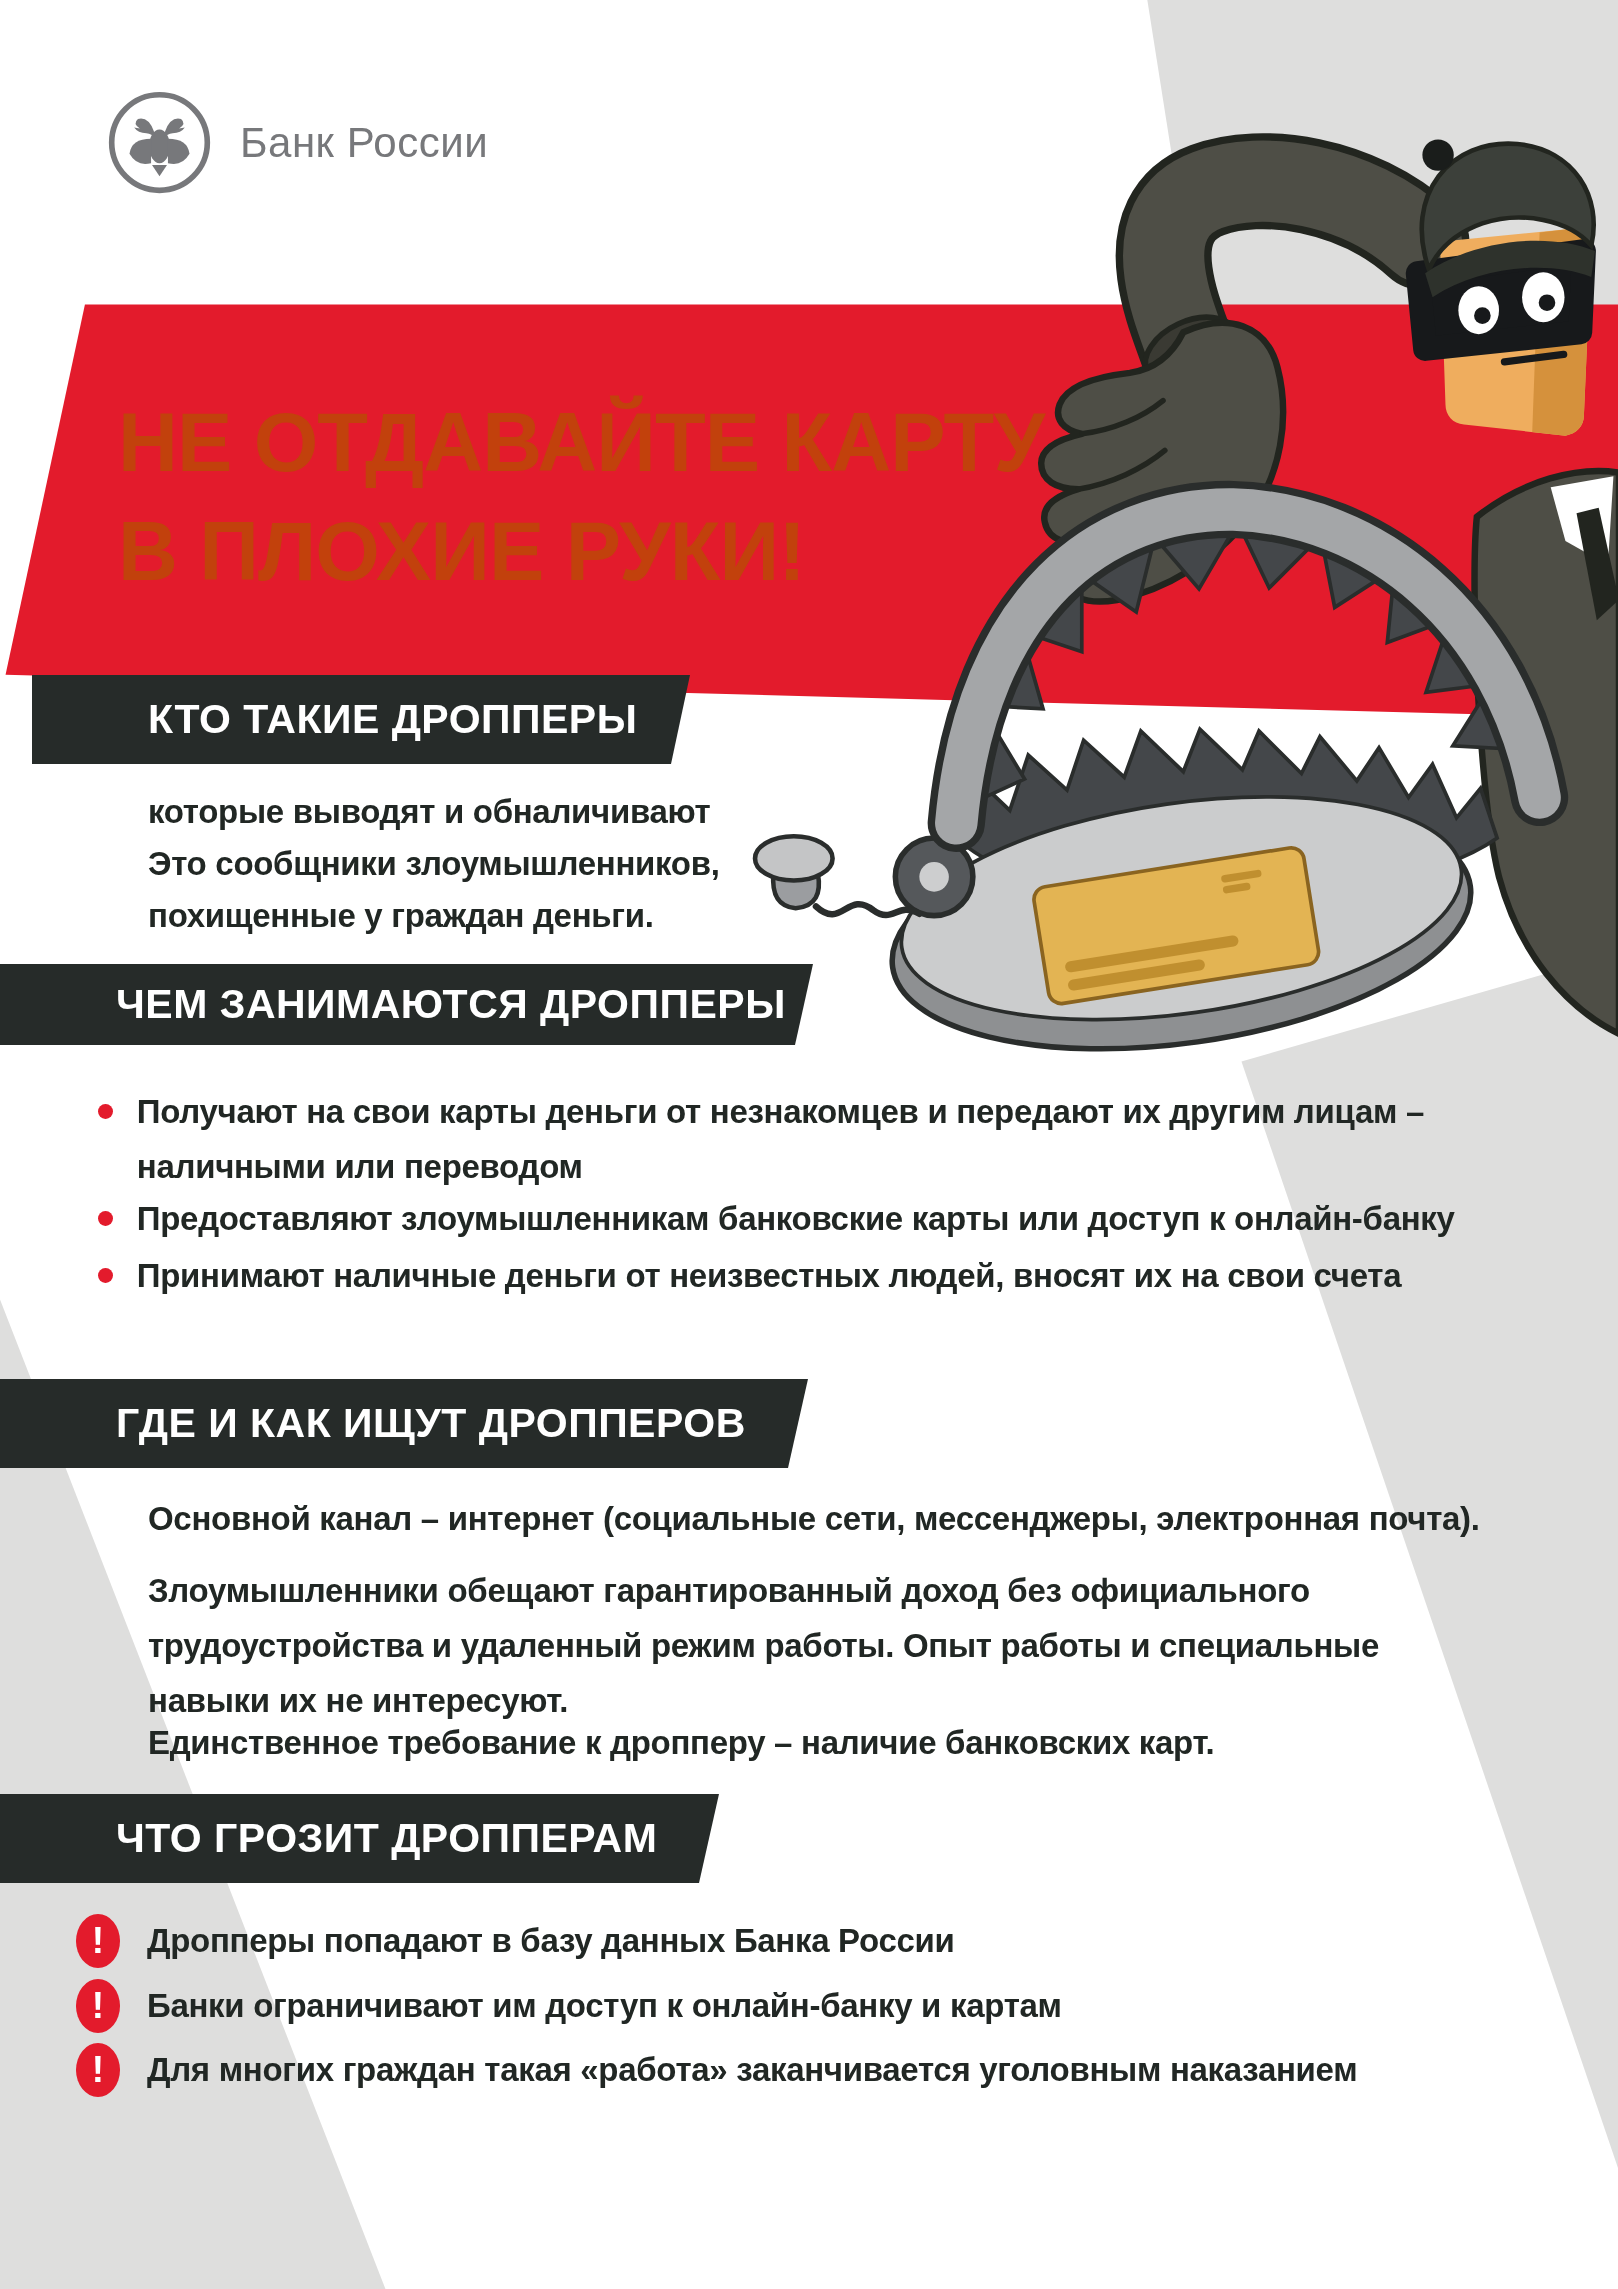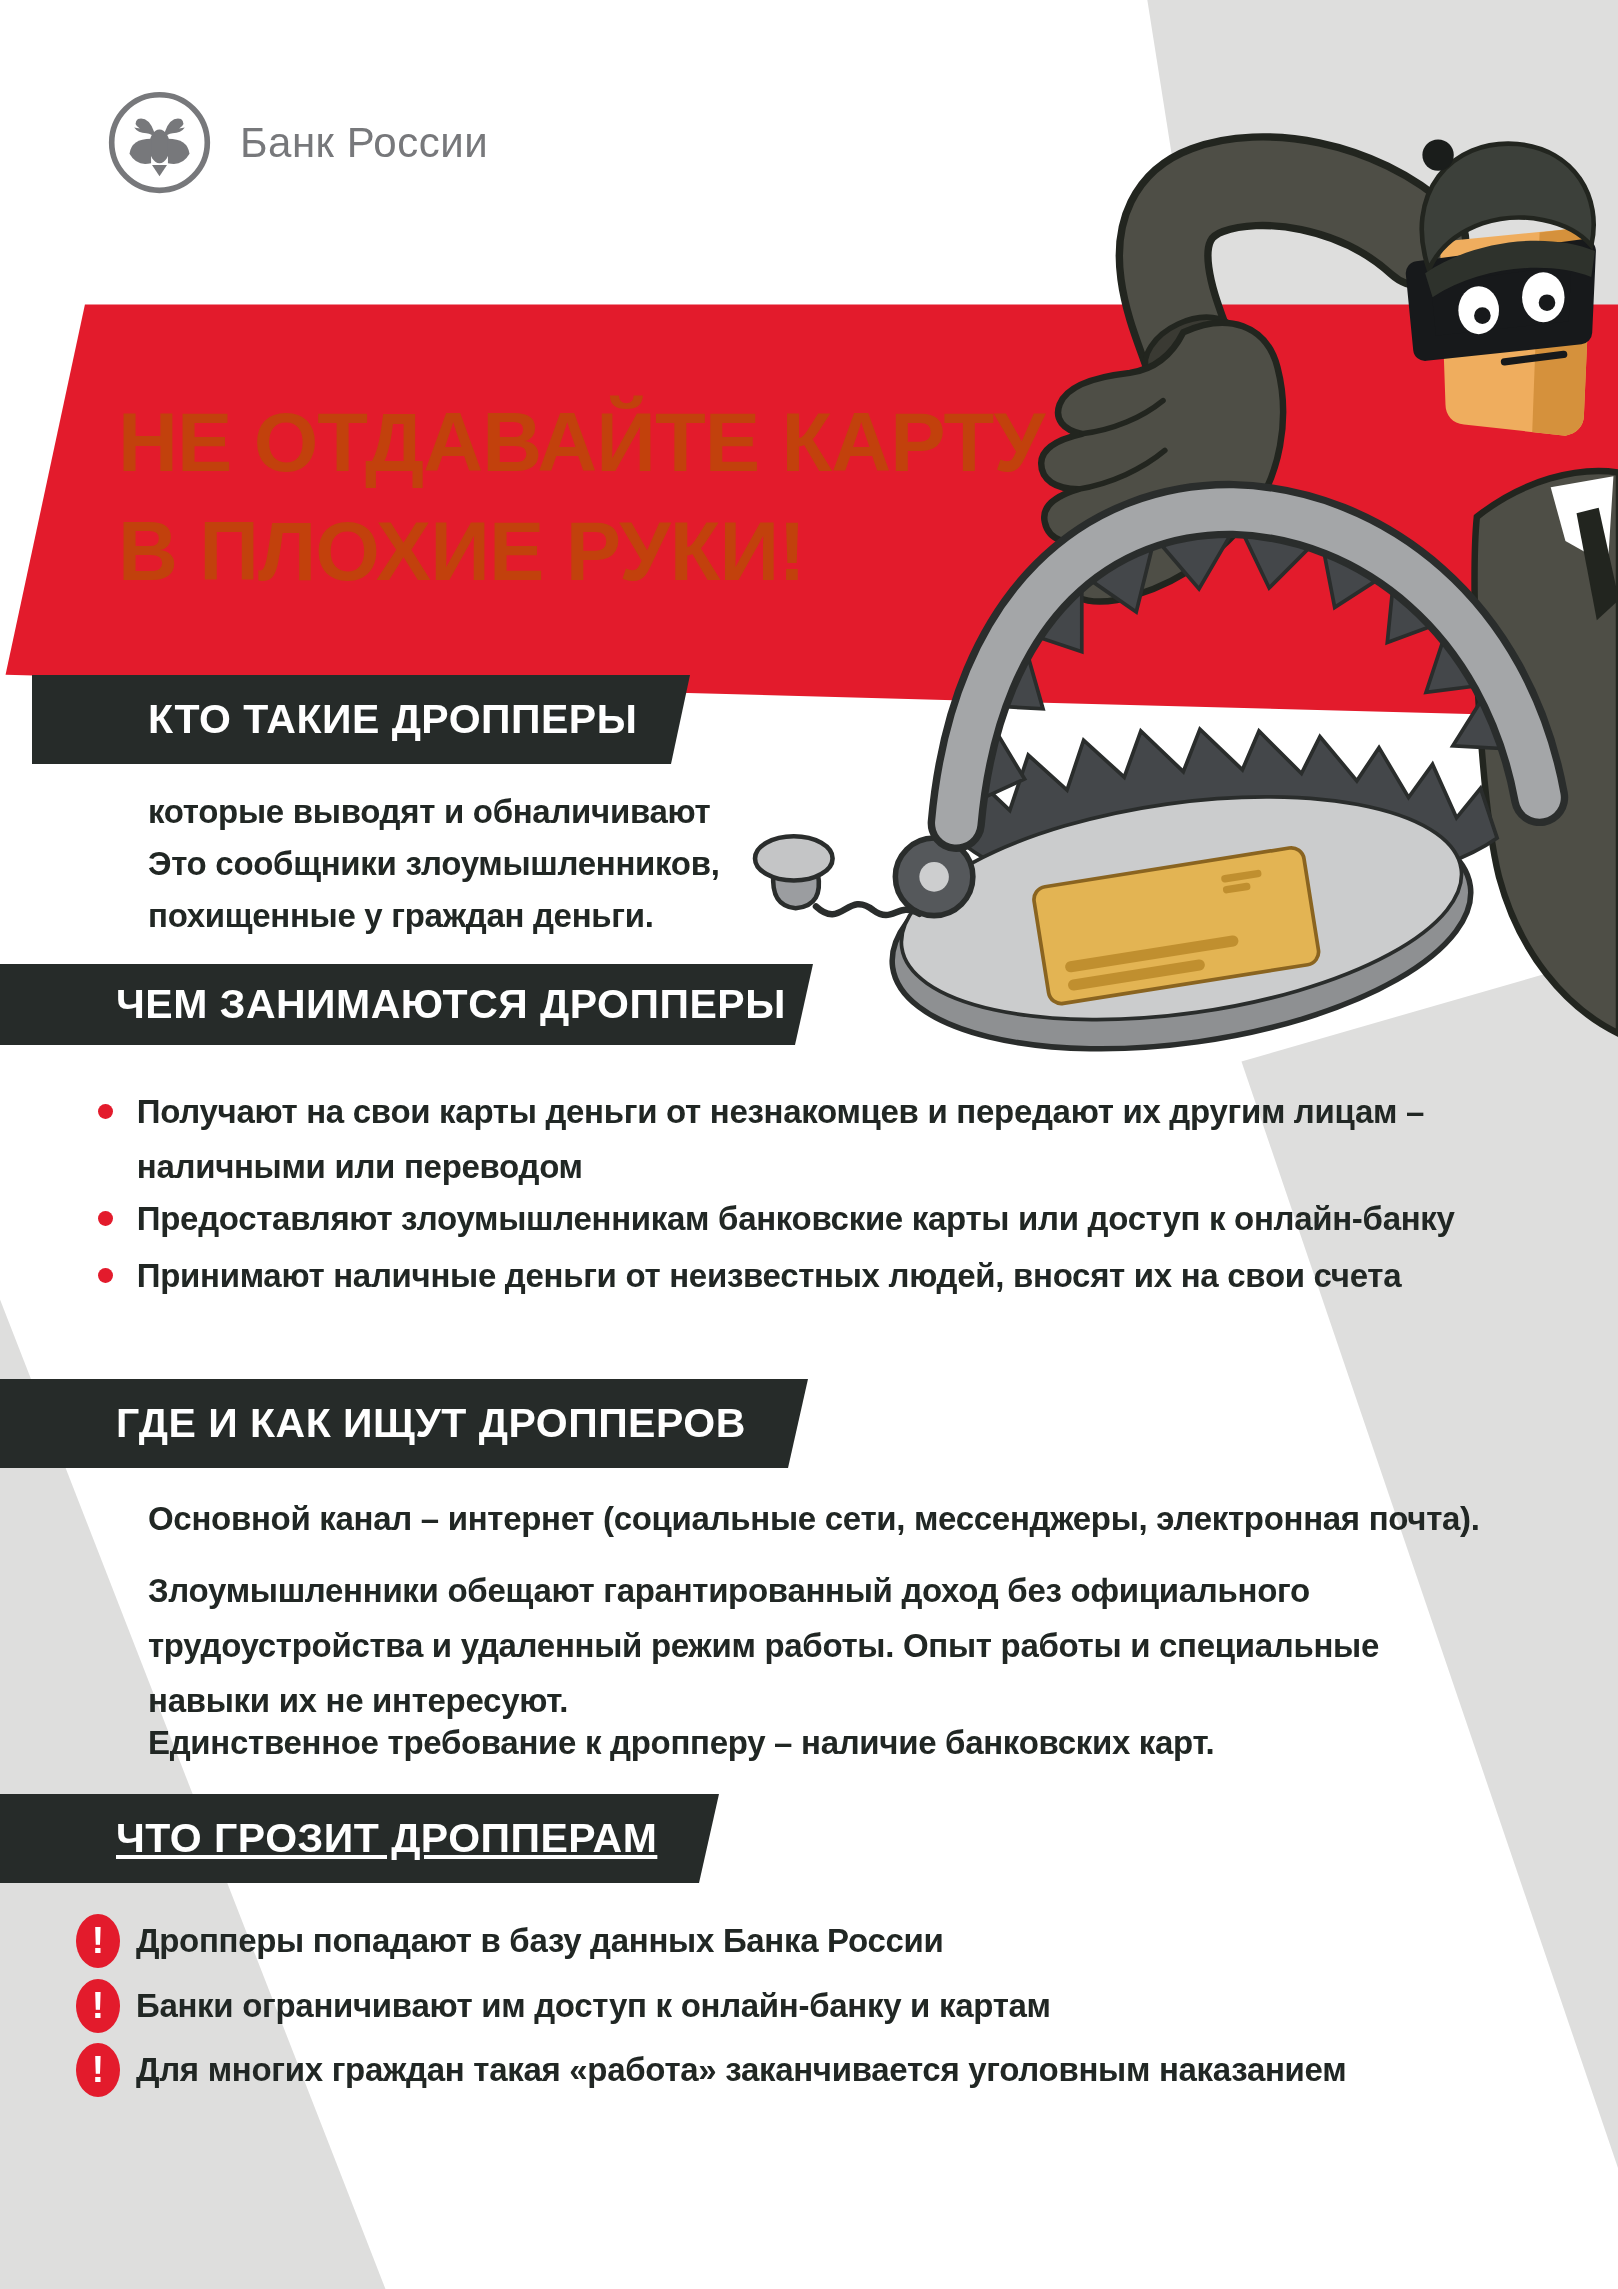--- a/index.html
+++ b/index.html
@@ -23,42 +23,42 @@
 
   
   .band{
     position:absolute;left:0;background:var(--c-dark,#262B29);color:#fff;z-index:3;
     display:flex;align-items:center;box-sizing:border-box;padding-left:116px;
     font-weight:700;font-size:41px;letter-spacing:0.5px;white-space:nowrap;
   }
   #band-who  {top:675px; width:658px;height:89px;clip-path:polygon(0 0,658px 0,639px 89px,0 89px);margin-left:32px;}
   #band-what {top:964px;width:813px;height:81px;clip-path:polygon(0 0,813px 0,795px 81px,0 81px);}
   #band-where{top:1379px;width:808px;height:89px;clip-path:polygon(0 0,808px 0,788px 89px,0 89px);}
-  #band-risk {top:1794px;width:719px;height:89px;clip-path:polygon(0 0,719px 0,699px 89px,0 89px);text-decoration:underline;}
+  #band-risk {top:1794px;width:719px;height:89px;clip-path:polygon(0 0,719px 0,699px 89px,0 89px);}
 
   .body-text{
     position:absolute;z-index:4;color:var(--c-text,#212724);
     font-size:33px;font-weight:700;line-height:54px;letter-spacing:-0.3px;white-space:nowrap;
   }
   #intro{left:148px;top:786px;line-height:52px;}
   #where-p1{left:148px;top:1491px;line-height:55px;}
   #where-p2{left:148px;top:1563px;line-height:55px;}
   #where-p3{left:148px;top:1715px;line-height:55px;}
 
   .bullet{position:absolute;left:98px;display:flex;z-index:4;}
   .bullet .dot{width:14.8px;height:14.8px;border-radius:50%;background:var(--c-red,#E31B2C);margin-top:20px;flex:none;}
   .bullet .bt{margin-left:24px;color:var(--c-text,#212724);font-size:33px;font-weight:700;line-height:55px;letter-spacing:-0.3px;white-space:nowrap;}
   #bullet-0{top:1084px;} #bullet-1{top:1191px;} #bullet-2{top:1248px;}
 
   .warning{position:absolute;left:76px;display:flex;align-items:center;z-index:4;}
   .warning .icon{
     width:44px;height:54px;border-radius:50%;background:var(--c-red,#E31B2C);color:#fff;flex:none;
     display:flex;align-items:center;justify-content:center;font-size:37px;font-weight:700;
   }
-  .warning .wt{margin-left:16px;color:var(--c-text,#212724);font-size:33px;font-weight:700;letter-spacing:-0.3px;white-space:nowrap;}
+  .warning .wt{margin-left:27px;color:var(--c-text,#212724);font-size:33px;font-weight:700;letter-spacing:-0.3px;white-space:nowrap;}
   #warn-0{top:1914px;} #warn-1{top:1979px;} #warn-2{top:2043px;}
 </style>
 </head>
 <body>
 
 <div class="poster">
 
   <svg class="layer z0" width="1619" height="2290" viewBox="0 0 1754 2481">
     <polygon points="1243,0 1754,0 1754,336 1296,336" style="fill:var(--c-band_gray,#DEDEDD)"></polygon>
     <polygon points="0,1408 418,2481 0,2481" style="fill:var(--c-band_gray,#DEDEDD)"></polygon>

